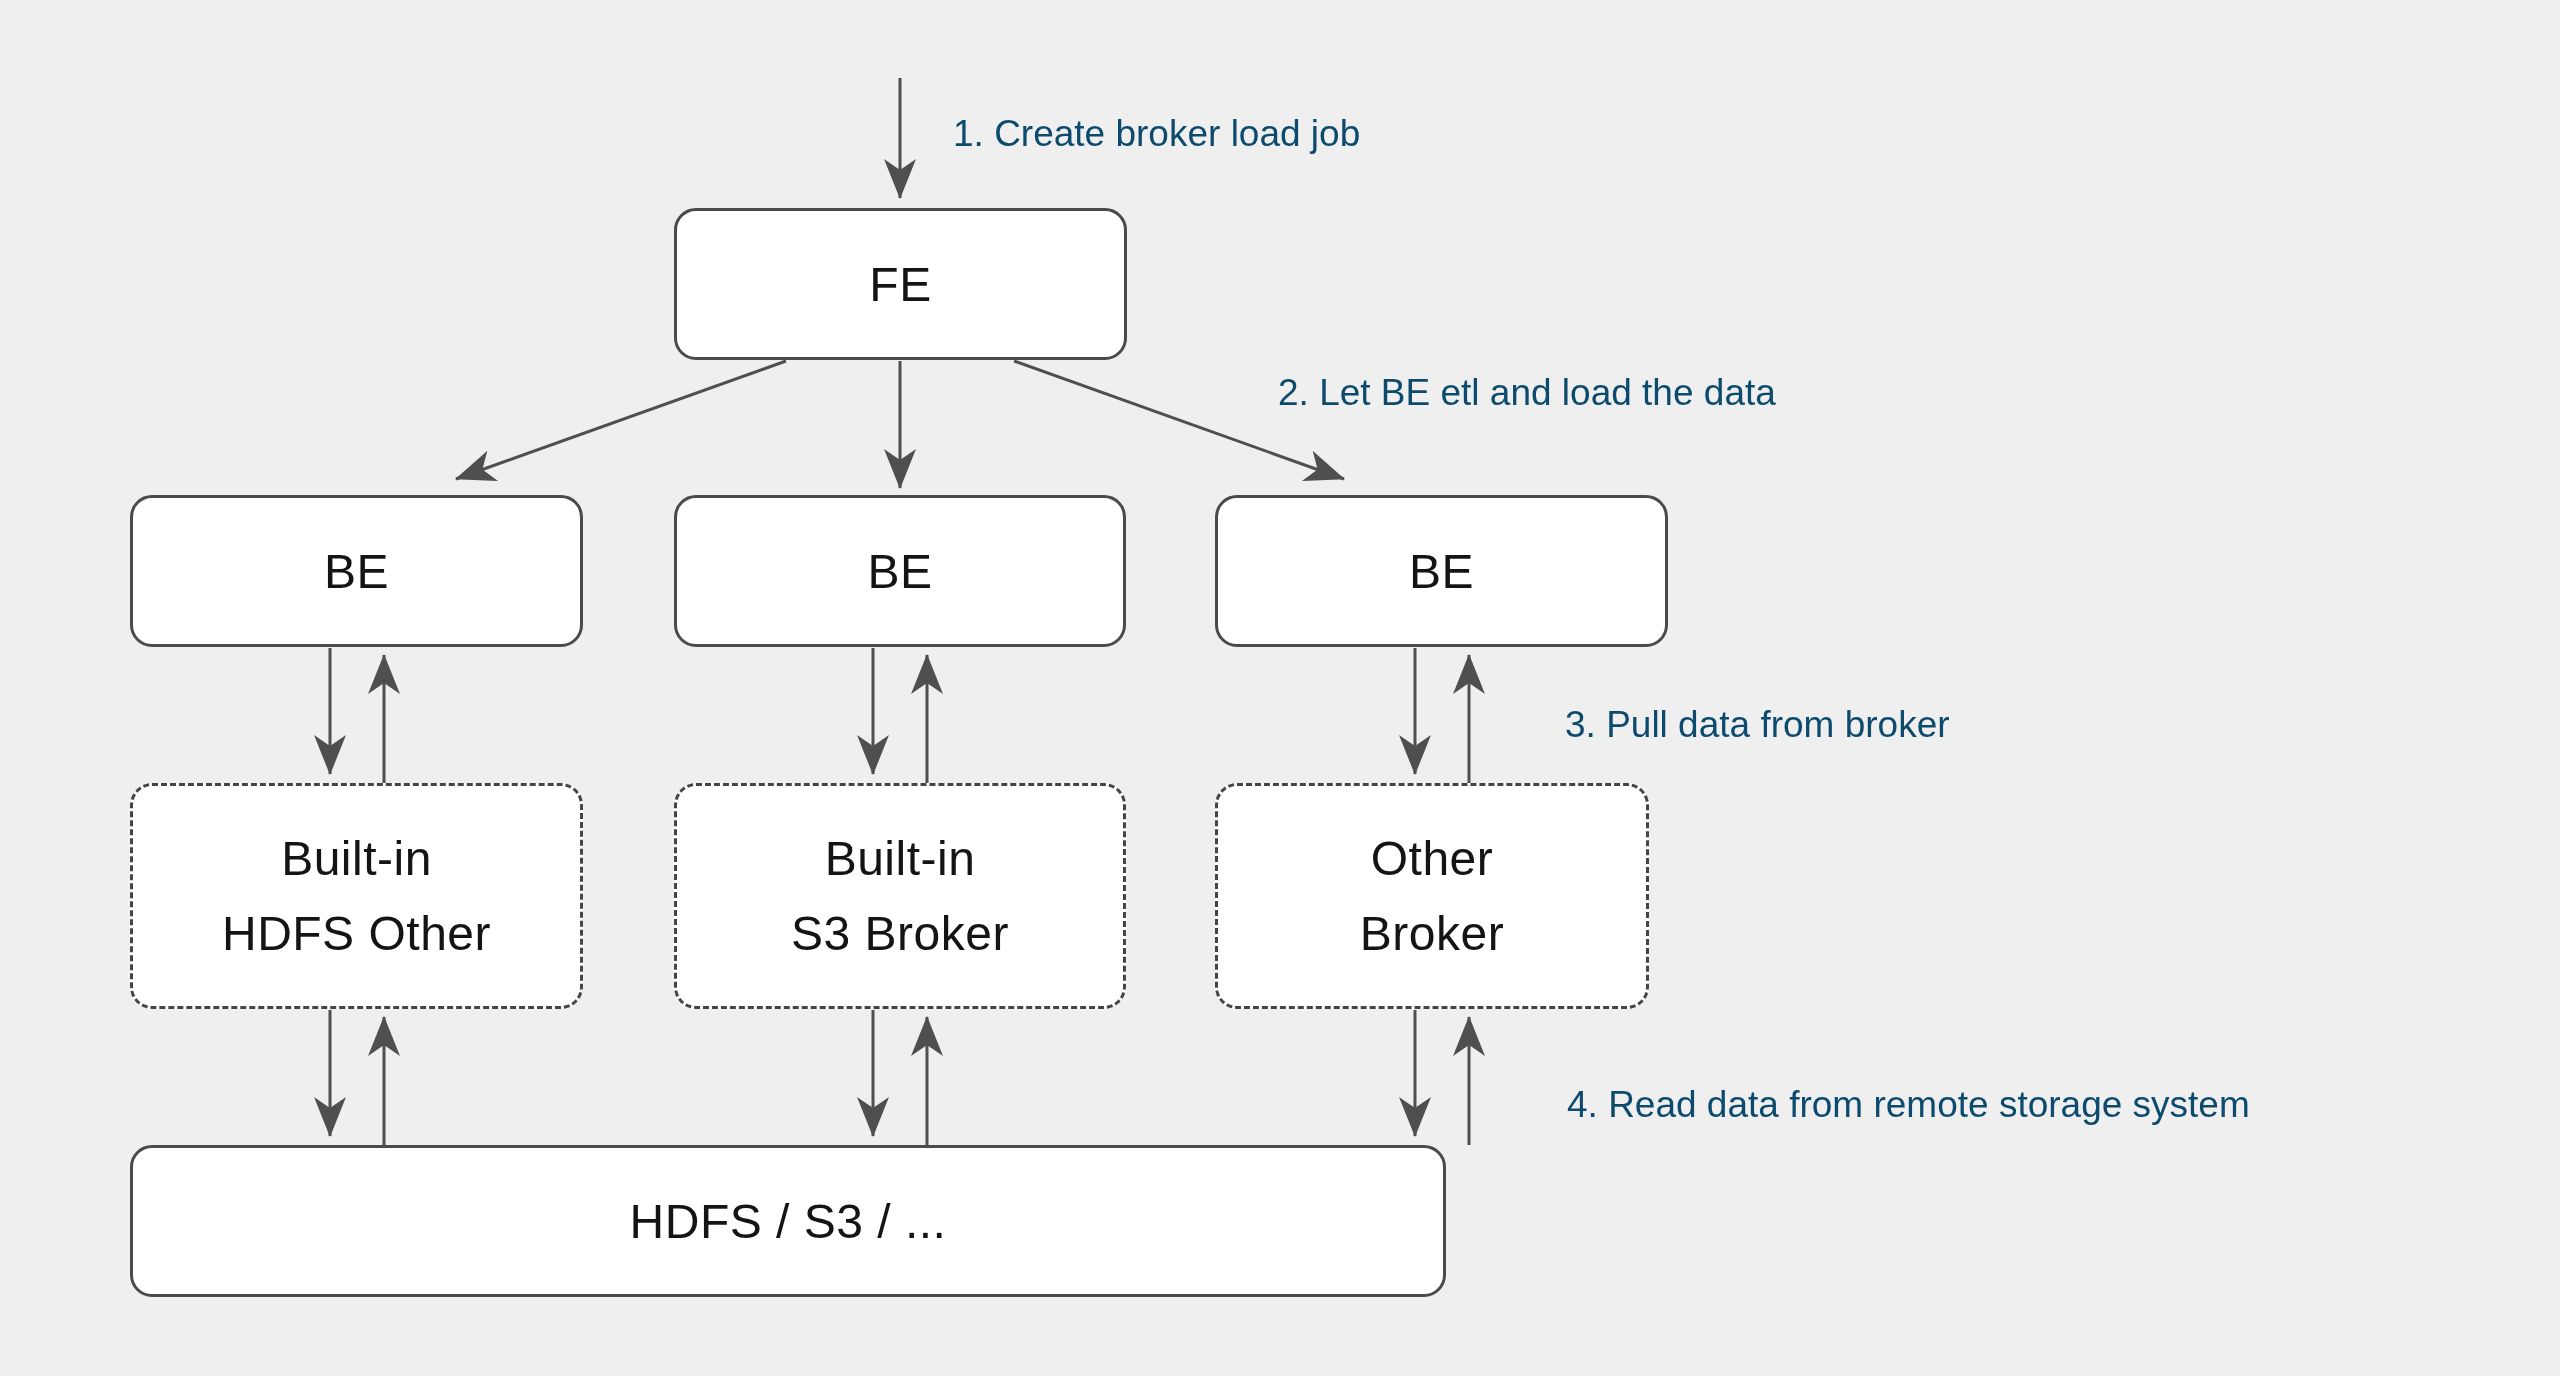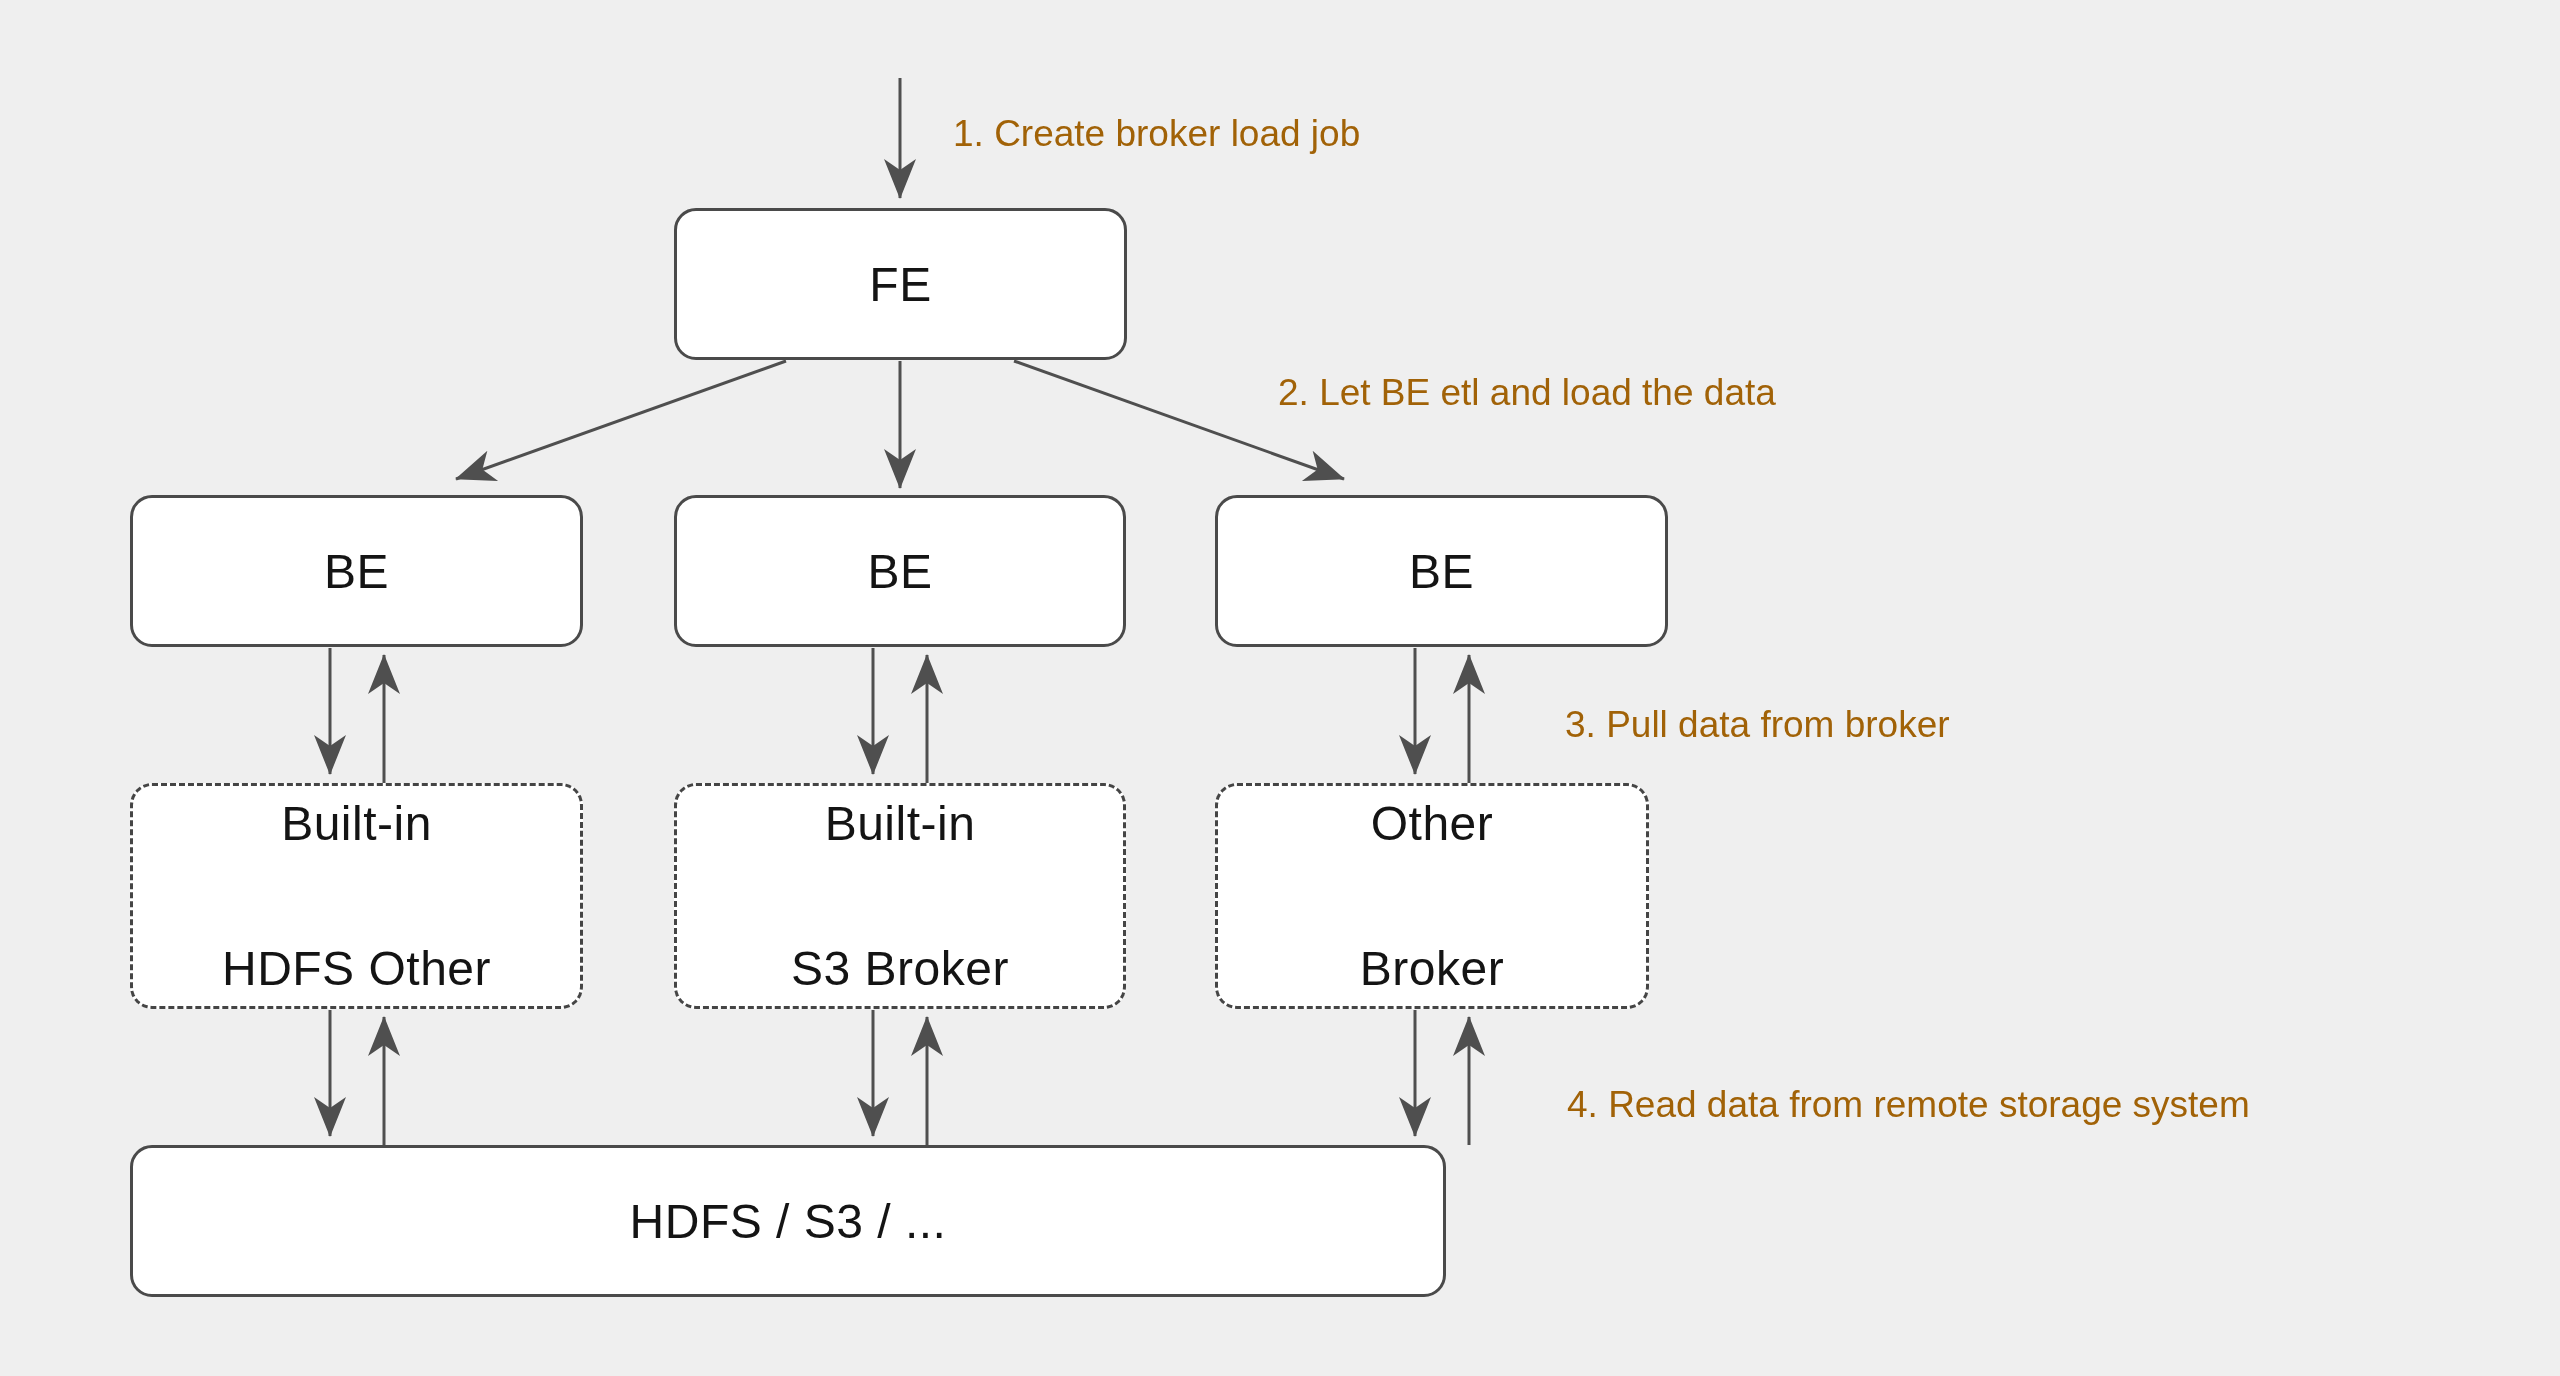--- a/index.html
+++ b/index.html
@@ -31,29 +31,28 @@
     align-items: center;
     justify-content: center;
     box-sizing: border-box;
     color: #141414;
     font-size: 48px;
     letter-spacing: 0.5px;
     text-align: center;
   }
   .node.dashed {
     border: 3px dashed #454545;
-    justify-content: space-between;
   }
   .node .line {
     display: block;
     line-height: 75px;
   }
   .annotation {
     position: absolute;
-    color: #a16207;
+    color: #0c4a6e;
     font-size: 37px;
     line-height: 48px;
     white-space: nowrap;
   }
   
   #fe-node      { left: 674px;  top: 208px;  width: 453px;  height: 152px; }
   #be-node-1    { left: 130px;  top: 495px;  width: 453px;  height: 152px; }
   #be-node-2    { left: 674px;  top: 495px;  width: 452px;  height: 152px; }
   #be-node-3    { left: 1215px; top: 495px;  width: 453px;  height: 152px; }
   #broker-node-1{ left: 130px;  top: 783px;  width: 453px;  height: 226px; }

